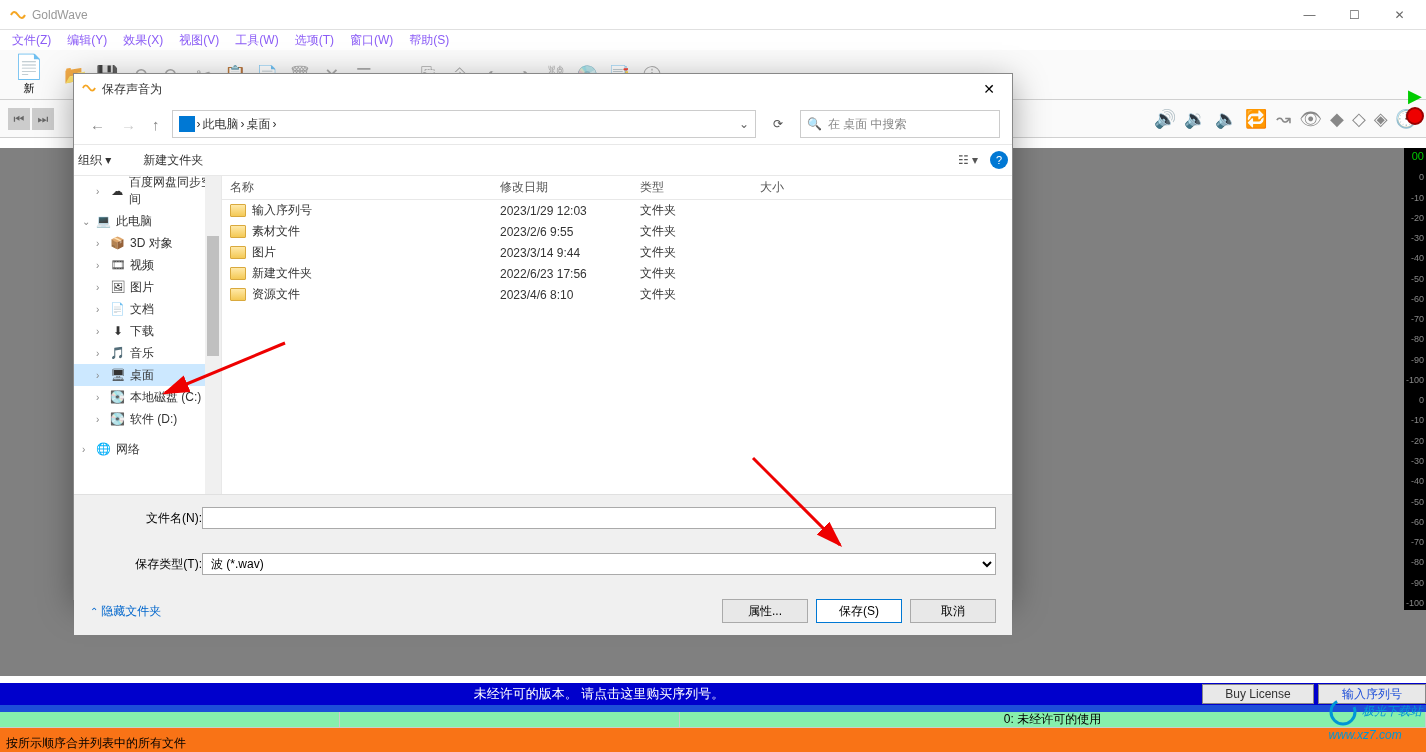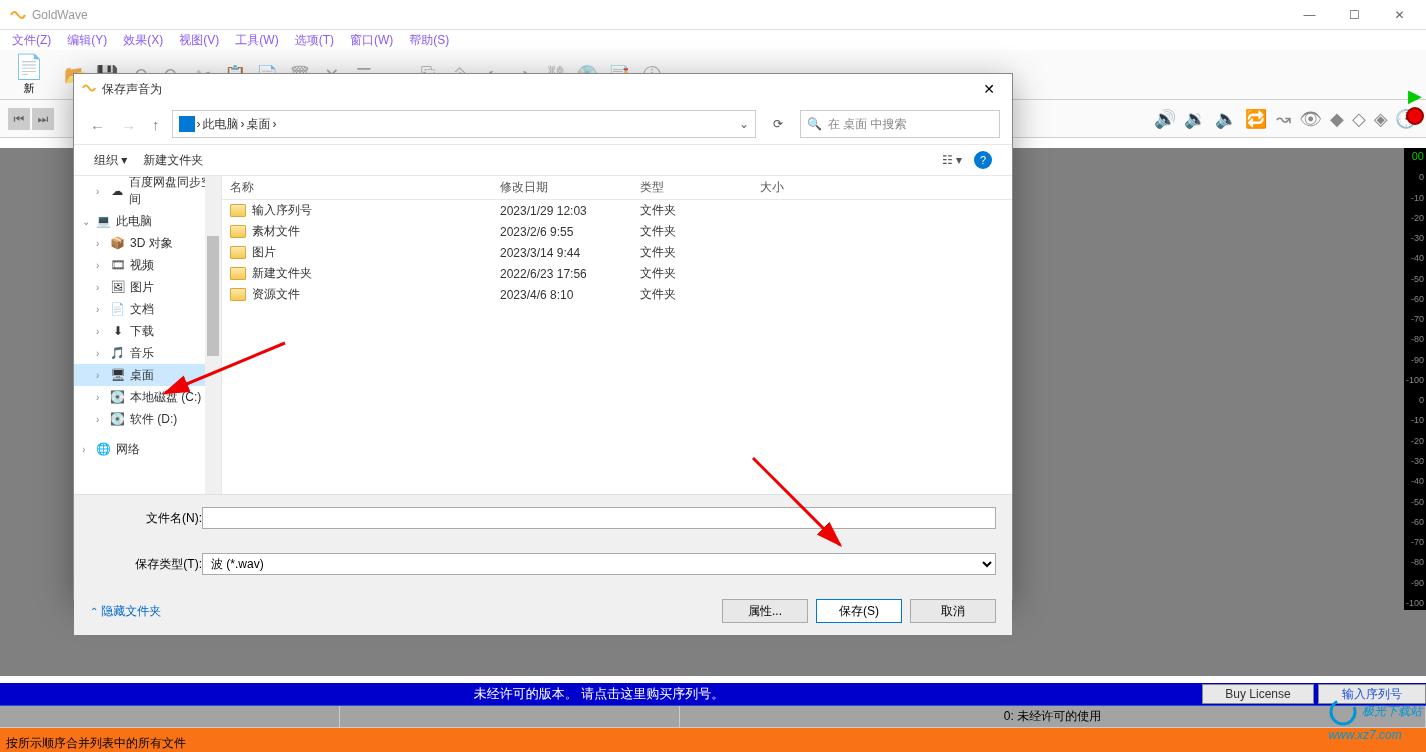--- a/index.html
+++ b/index.html
@@ -28,21 +28,21 @@
 .dialog-titlebar .title{flex:1;font-size:12px;color:#333}
 .dialog-titlebar .close{width:30px;text-align:center;font-size:14px;cursor:pointer}
 .dialog-nav{height:40px;display:flex;align-items:center;padding:0 12px;gap:8px}
 .dialog-nav .nav-btn{color:#888;font-size:15px;padding:0 4px;cursor:pointer}
 .dialog-nav .breadcrumb{flex:1;height:28px;border:1px solid #ccc;display:flex;align-items:center;padding:0 6px;gap:2px}
 .dialog-nav .breadcrumb .pc-icon{width:16px;height:16px;background:#0078d4;display:inline-block}
 .dialog-nav .breadcrumb span{color:#333;font-size:12px}
 .dialog-nav .breadcrumb .drop{margin-left:auto;color:#666}
 .dialog-nav .refresh{width:28px;height:28px;display:flex;align-items:center;justify-content:center;color:#555}
 .dialog-nav .search{width:200px;height:28px;border:1px solid #ccc;display:flex;align-items:center;padding:0 6px;gap:6px;color:#888}
-.dialog-toolbar{height:32px;border-top:1px solid #e8e8e8;border-bottom:1px solid #e8e8e8;display:flex;align-items:center;padding:0 20px;gap:16px}
+.dialog-toolbar{height:32px;border-top:1px solid #e8e8e8;border-bottom:1px solid #e8e8e8;display:flex;align-items:center;padding:0 4px;gap:32px}
 .dialog-toolbar .org{color:#333;cursor:pointer}
 .dialog-toolbar .org::after{content:" ▾"}
 .dialog-toolbar .newfolder{color:#333;cursor:pointer}
 .dialog-toolbar .right{margin-left:auto;display:flex;gap:12px;align-items:center}
 .dialog-toolbar .view-btn{color:#555;cursor:pointer}
 .dialog-toolbar .help{width:18px;height:18px;border-radius:50%;background:#0078d4;color:#fff;display:flex;align-items:center;justify-content:center;font-size:11px}
 .dialog-body{display:flex;height:318px}
 .sidebar{width:148px;border-right:1px solid #e8e8e8;overflow:hidden;padding-top:4px;position:relative}
 .sidebar-scrollbar{position:absolute;right:0;top:0;bottom:0;width:16px;background:#f0f0f0}
 .sidebar-scrollbar .thumb{position:absolute;left:2px;right:2px;top:60px;height:120px;background:#c0c0c0}
@@ -70,21 +70,21 @@
 .hide-folders::before{content:"⌃ ";font-size:10px}
 .btn-group{display:flex;gap:8px}
 .btn{width:86px;height:24px;border:1px solid #aaa;background:#e8e8e8;cursor:pointer;font-size:12px}
 .btn.primary{border:1px solid #0078d4;background:#fff}
 .hidden-dialog{position:absolute;left:337px;top:592px;width:656px;height:20px;z-index:5;display:flex;justify-content:flex-end;gap:14px;padding-right:16px}
 .hidden-dialog .btn{width:86px;height:24px}
 .blue-bar{position:absolute;left:0;right:0;top:683px;height:22px;background:#0000cc;color:#fff;display:flex;align-items:center;z-index:2}
 .blue-bar .msg{flex:1;text-align:center;font-size:13px}
 .blue-bar .buy{width:112px;height:20px;background:#e8e8e8;color:#333;display:flex;align-items:center;justify-content:center;margin:0 4px;border:1px solid #888}
 .blue-bar .serial{width:108px;height:20px;background:#e8e8e8;color:#1d4ed8;display:flex;align-items:center;justify-content:center;border:1px solid #888}
-.status-bar{position:absolute;left:0;right:0;top:705px;height:22px;background:#a3a3a3;display:flex;align-items:center;border-top:1px solid #1d4ed8;z-index:2}
+.status-bar{position:absolute;left:0;right:0;top:705px;height:22px;background:#86efac;display:flex;align-items:center;border-top:7px solid #1d4ed8;z-index:2}
 .status-bar .section{padding:0 10px;border-right:1px solid #ccc;height:100%;display:flex;align-items:center}
 .status-bar .section.wide{flex:1}
 .status-bar .center-text{flex:1;text-align:center}
 .tooltip-bar{position:absolute;left:0;right:0;top:727px;height:32px;background:#f97316;border-top:1px solid #ccc;display:flex;align-items:center;padding:0 6px;z-index:2}
 .watermark{position:absolute;right:4px;bottom:10px;font-size:13px;color:#0096d6;z-index:3;font-style:italic}
 .meter-panel{position:absolute;right:0;top:148px;width:22px;height:462px;background:#000;color:#0f0;z-index:1;display:flex;flex-direction:column;justify-content:space-between;padding:2px;font-size:9px;text-align:right}
 .meter-panel div{color:#888;font-size:9px}
 .meter-panel .toptime{color:#0c0;font-size:11px}
 .arrow-red{position:absolute;z-index:30;pointer-events:none}
 .arrow-red svg{display:block}

